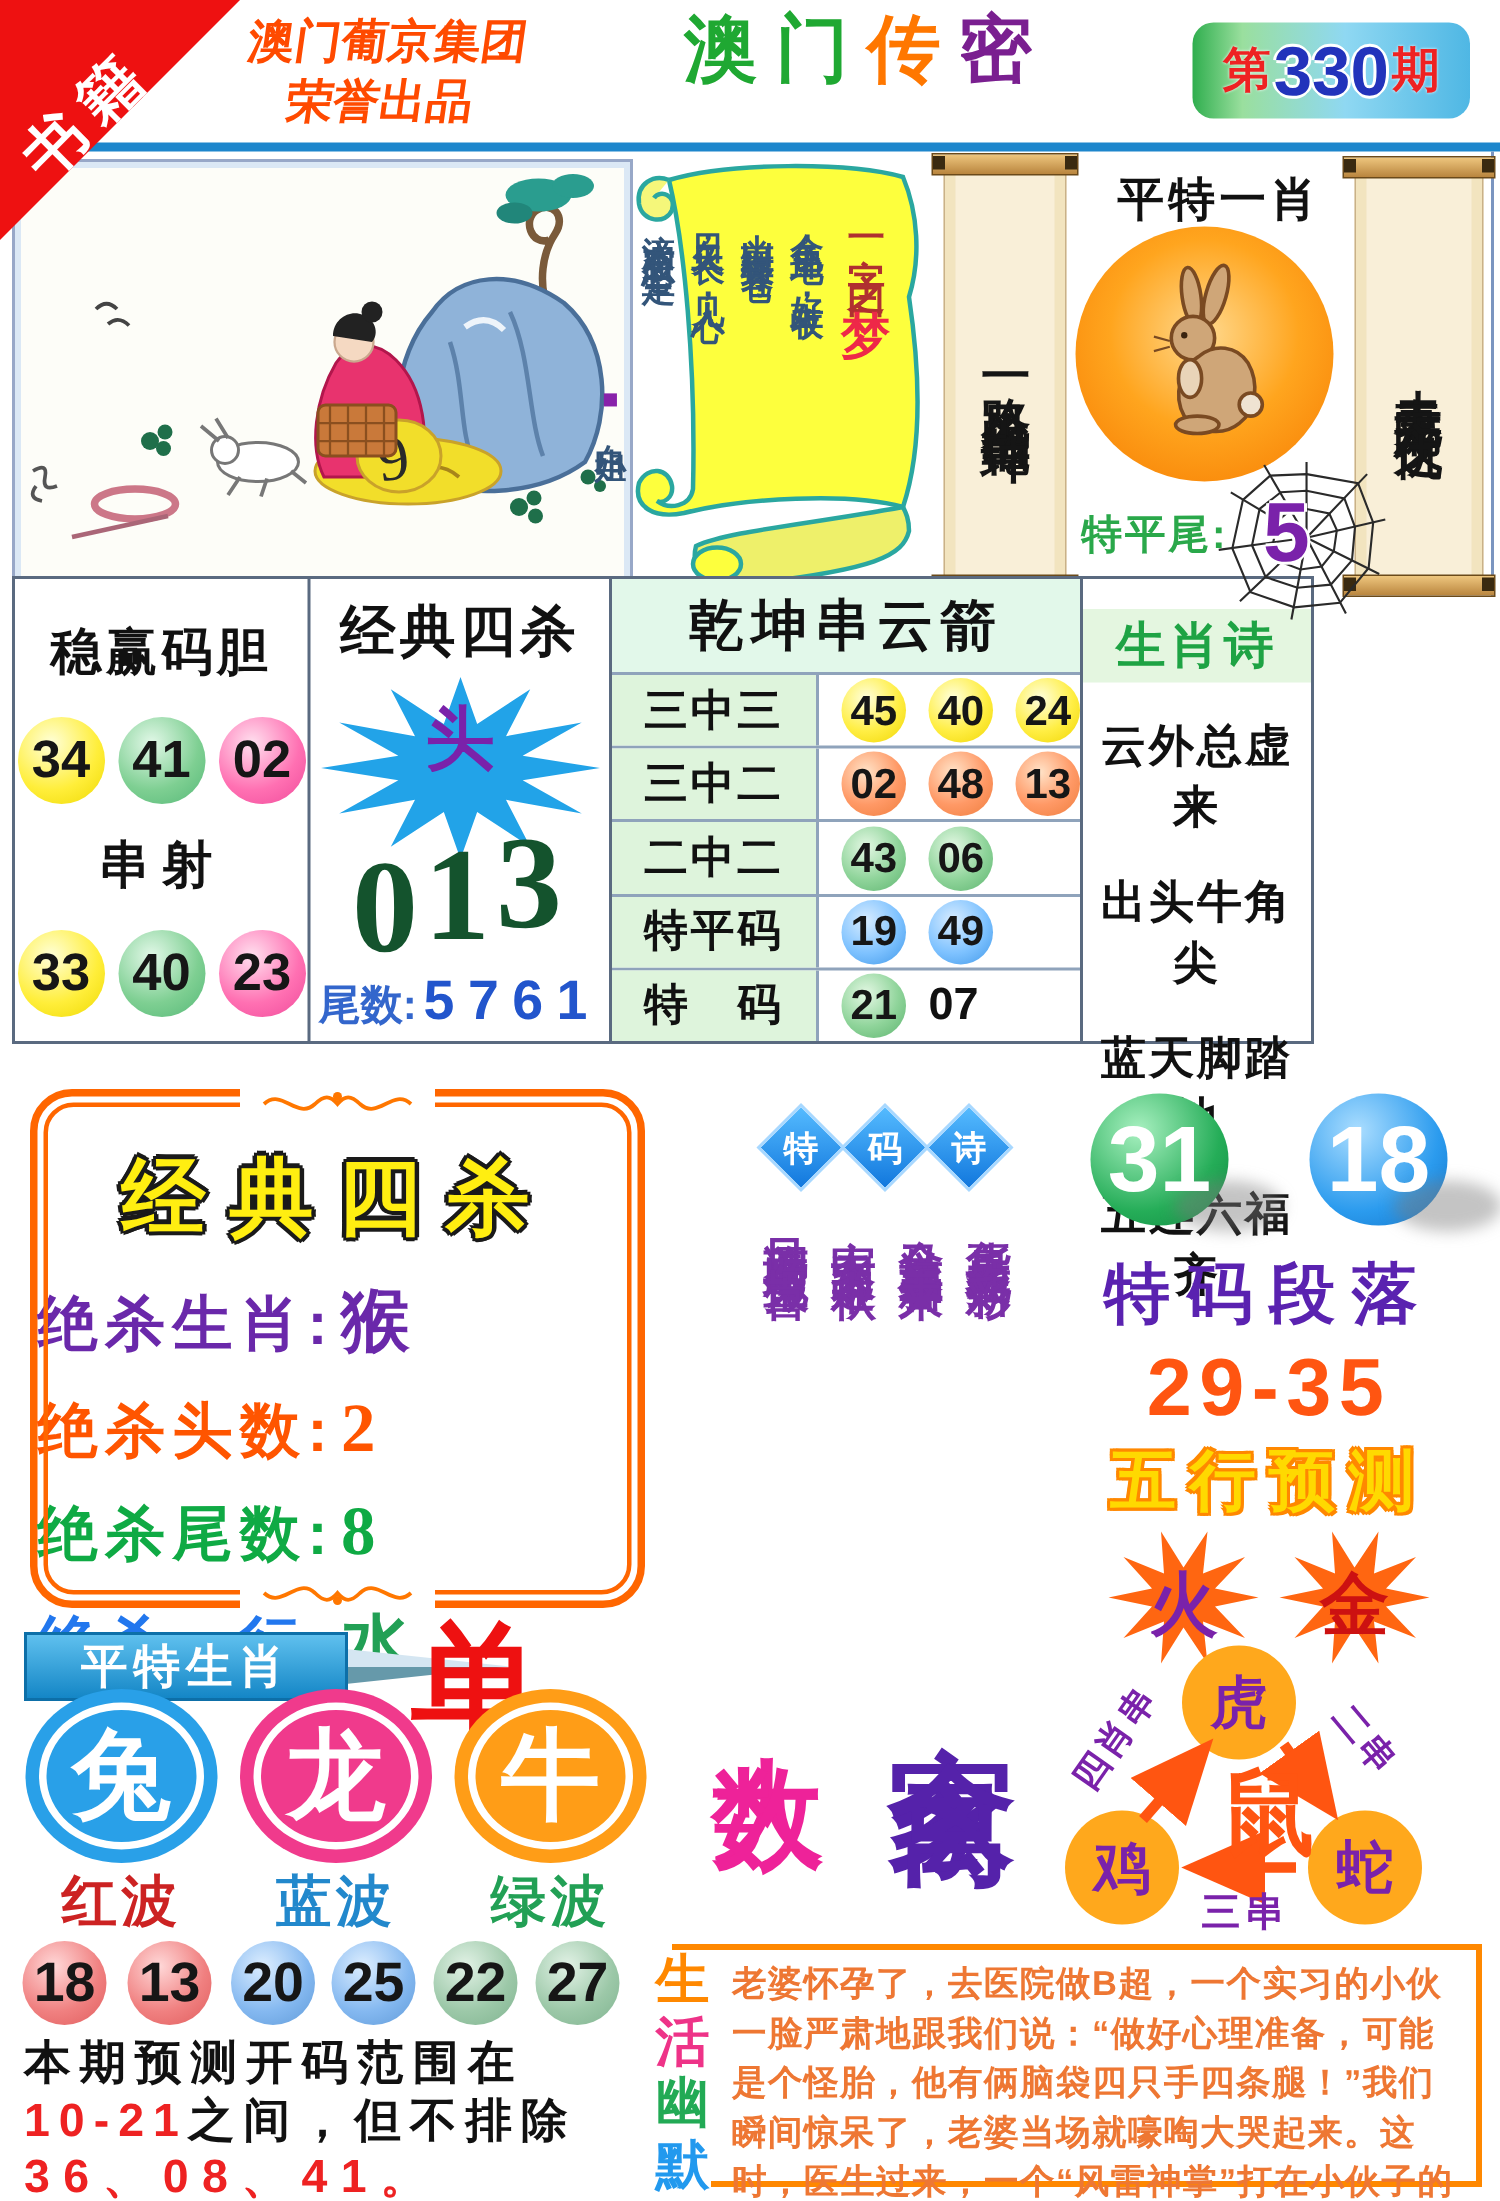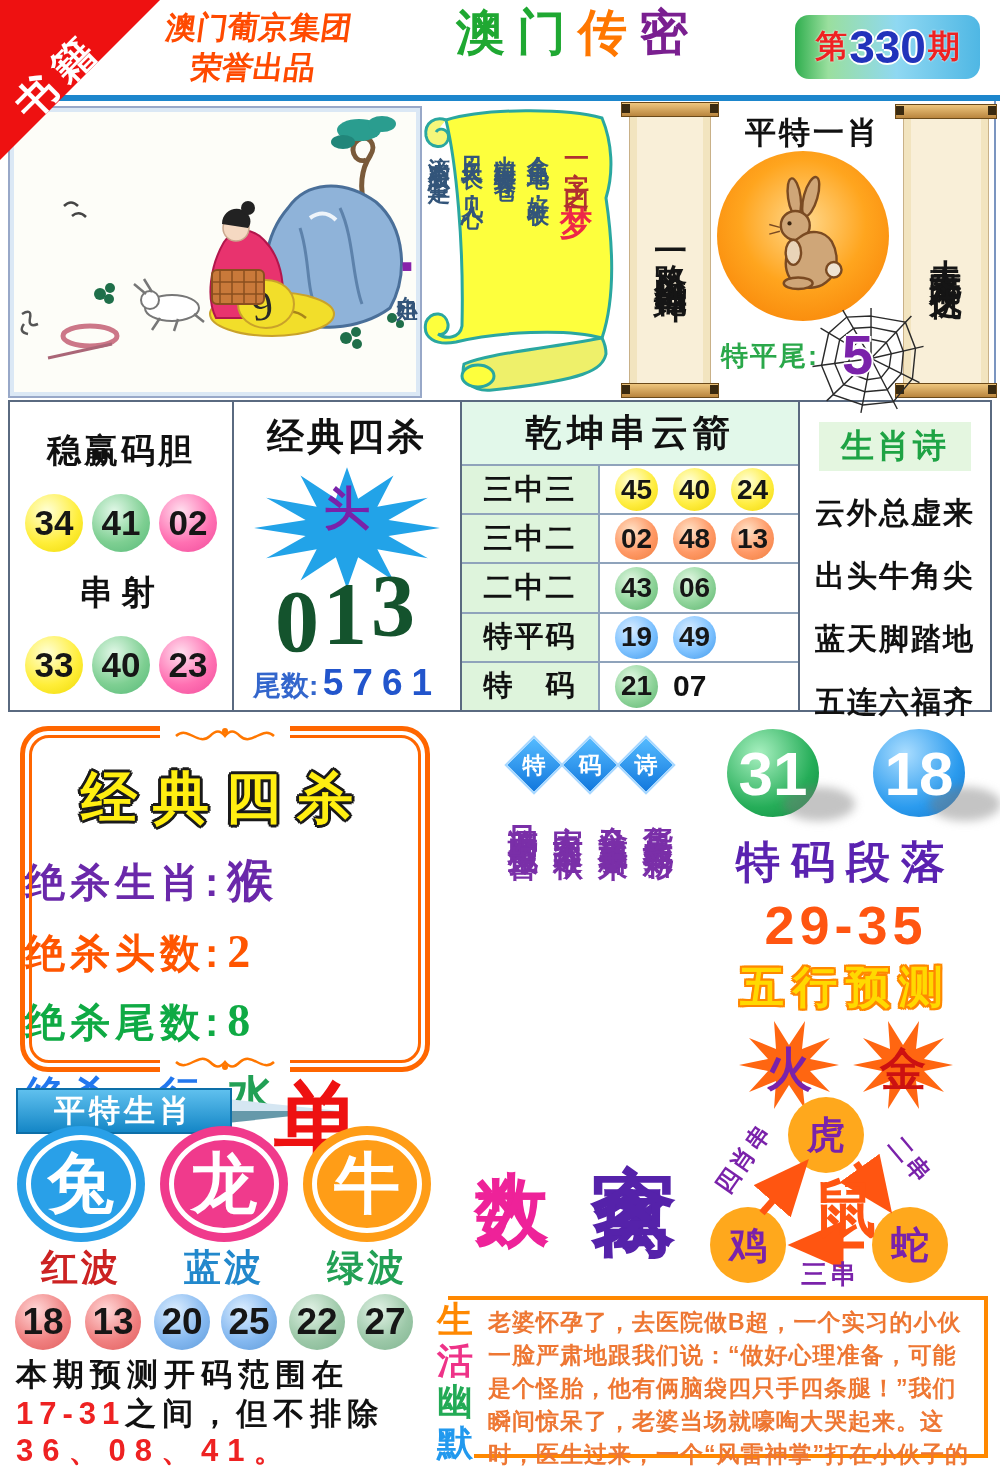--- a/index.html
+++ b/index.html
@@ -53,21 +53,21 @@
   .pt1-title{position:absolute;left:733px;top:112px;width:160px;text-align:center;
              font-size:31px;font-weight:bold;letter-spacing:3px;}
   .moon{position:absolute;left:717px;top:151px;width:172px;height:170px;border-radius:50%;
         background:radial-gradient(circle at 50% 42%,#ffd98e 0%,#ffa51e 48%,#f67a00 100%);
         display:flex;align-items:center;justify-content:center;}
   .tpw{position:absolute;left:721px;top:338px;font-size:27px;font-weight:bold;color:#2aa84a;letter-spacing:2px;}
   .web{position:absolute;left:812px;top:308px;width:112px;height:106px;z-index:6;}
   .web-num{position:absolute;left:30px;top:14px;font-size:56px;font-weight:bold;color:#7a22aa;
            text-shadow:-2px 0 #fff,2px 0 #fff,0 -2px #fff,0 2px #fff;}
   
-  .midgrid{position:absolute;left:8px;top:400px;width:984px;height:312px;border:2px solid #5a6a80;
+  .midgrid{position:absolute;left:8px;top:384px;width:868px;height:312px;border:2px solid #5a6a80;
            display:flex;box-sizing:border-box;background:#fff;}
   .mg-col{box-sizing:border-box;height:100%;}
   .mg-c1{width:224px;border-right:2px solid #5a6a80;}
   .mg-c2{width:228px;border-right:2px solid #5a6a80;}
   .mg-c3{width:338px;border-right:2px solid #5a6a80;display:flex;flex-direction:column;}
   .mg-c4{flex:1;}
   .c1-title{margin-top:26px;text-align:center;font-size:34px;font-weight:bold;letter-spacing:3px;}
   .c1-title2{margin-top:18px;text-align:center;font-size:34px;font-weight:bold;letter-spacing:8px;}
   .ballrow{display:flex;justify-content:center;gap:9px;margin-top:20px;}
   .ball58{width:58px;height:58px;border-radius:50%;display:flex;align-items:center;justify-content:center;
@@ -496,21 +496,21 @@
 <div class="wave w-grn" style="left:312px;">绿波</div>
 
 <div class="sball sb-red" style="left:15px;">18</div>
 <div class="sball sb-red" style="left:85px;">13</div>
 <div class="sball sb-blu" style="left:154px;">20</div>
 <div class="sball sb-blu" style="left:221px;">25</div>
 <div class="sball sb-grn" style="left:289px;">22</div>
 <div class="sball sb-grn" style="left:357px;">27</div>
 
 <div class="note n1">本期预测开码范围在</div>
-<div class="note n2"><span class="red">17-31</span><span>之间，但不排除</span></div>
+<div class="note n2"><span class="red">10-21</span><span>之间，但不排除</span></div>
 <div class="note n3">36、08、41。</div>
 
 <div class="danshu">大数</div>
 <div class="jiaqin">家禽</div>
 
 <div class="sdiag">
   <svg width="300" height="215" viewBox="0 0 300 215">
     <defs>
       <marker id="arw" markerWidth="9" markerHeight="9" refX="6.5" refY="3.5" orient="auto">
         <path d="M0,0 L8,3.5 L0,7 Z" fill="#ff5511"></path>

